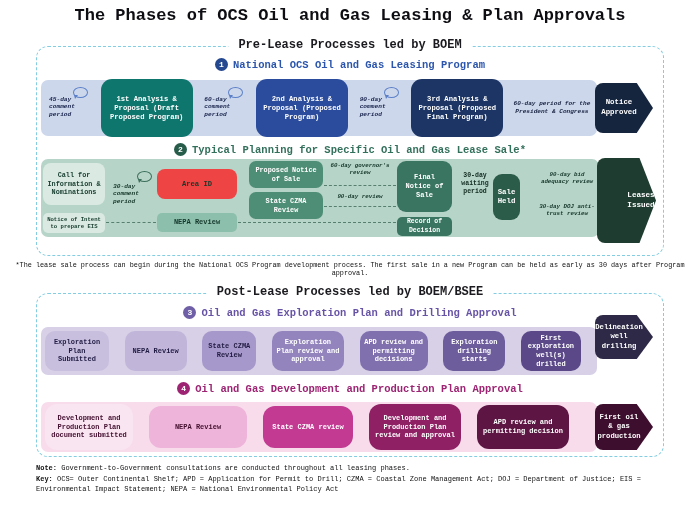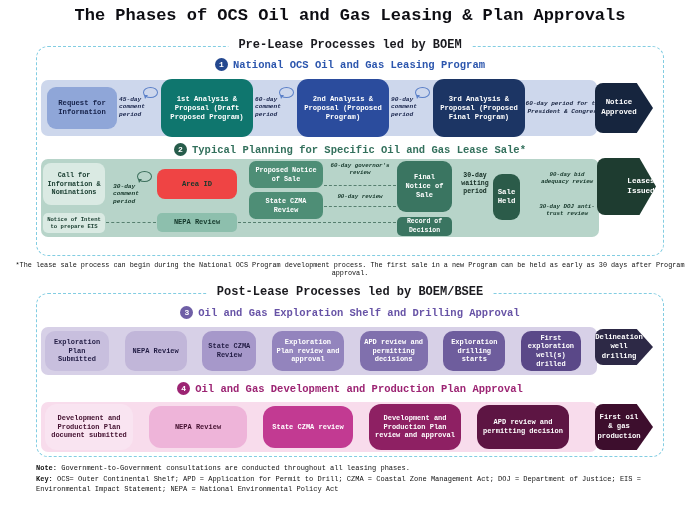--- a/index.html
+++ b/index.html
@@ -60,22 +60,22 @@
   .c-green .bubble{color:#3c6f5c;}
   .period60{width:78px;font-size:6.1px;font-style:italic;font-weight:600;color:#15213f;
         text-align:center;line-height:1.25;flex:0 0 auto;}
 
   
   .arrow{position:absolute;clip-path:polygon(0 0,72% 0,100% 50%,72% 100%,0 100%);
         border-radius:8px 0 0 8px;color:#fff;font-weight:bold;display:flex;
         align-items:center;justify-content:center;text-align:center;
         padding:0 15px 0 5px;box-sizing:border-box;line-height:1.3;}
   .arrow1{left:558px;top:36px;width:58px;height:50px;background:#16253e;font-size:7.4px;}
-  .arrow2{left:560px;top:111px;width:56px;height:57px;background:#1e3c30;font-size:7.6px;padding-left:44px;}
-  .arrow3{left:558px;top:35px;width:58px;height:36px;background:#2d2946;font-size:7.2px;}
+  .arrow2{left:560px;top:111px;width:56px;height:85px;background:#1e3c30;font-size:7.6px;padding-left:44px;}
+  .arrow3{left:558px;top:21px;width:58px;height:44px;background:#2d2946;font-size:7.2px;}
   .arrow4{left:558px;top:110px;width:58px;height:46px;background:#3d0e2d;font-size:7.2px;}
 
   
   .row2 .abs{position:absolute;}
   .bx-call{left:2px;top:4px;width:62px;height:42px;background:#daeae3;color:#1c4033;
         border-radius:8px;font-size:6.8px;}
   .bx-noi{left:2px;top:54px;width:62px;height:20px;background:#daeae3;color:#1c4033;
         border-radius:5px;font-size:5.6px;}
   .cm30{left:70px;top:12px;width:44px;height:44px;}
   .cm30 .comment-text{color:#143629;top:12px;}
@@ -140,21 +140,20 @@
 
   <section class="panel pre">
     <div class="legend">Pre-Lease Processes led by BOEM</div>
 
     <div class="sec-head s1">
       <span class="badge b1">1</span>
       <span class="sec-title t1">National OCS Oil and Gas Leasing Program</span>
     </div>
 
     <div class="band row1">
-      <div class="box bx-req">Request for Information</div>
       <div class="comment c-blue">
         <span class="bubble"></span>
         <span class="comment-text">45-day comment period</span>
       </div>
       <div class="box bx-a1">1st Analysis &amp; Proposal (Draft Proposed Program)</div>
       <div class="comment c-blue">
         <span class="bubble"></span>
         <span class="comment-text">60-day comment period</span>
       </div>
       <div class="box bx-a2">2nd Analysis &amp; Proposal (Proposed Program)</div>
@@ -199,21 +198,21 @@
     <div class="arrow arrow2">Leases Issued</div>
   </section>
 
   <div class="footnote">*The lease sale process can begin during the National OCS Program development process. The first sale in a new Program can be held as early as 30 days after Program approval.</div>
 
   <section class="panel post">
     <div class="legend">Post-Lease Processes led by BOEM/BSEE</div>
 
     <div class="sec-head s3">
       <span class="badge b3">3</span>
-      <span class="sec-title t3">Oil and Gas Exploration Shelf and Drilling Approval</span>
+      <span class="sec-title t3">Oil and Gas Exploration Plan and Drilling Approval</span>
     </div>
 
     <div class="band row3">
       <div class="box r3 r3b0">Exploration Plan Submitted</div>
       <div class="box r3 r3b1">NEPA Review</div>
       <div class="box r3 r3b2">State CZMA Review</div>
       <div class="box r3 r3b3">Exploration Plan review and approval</div>
       <div class="box r3 r3b4">APD review and permitting decisions</div>
       <div class="box r3 r3b5">Exploration drilling starts</div>
       <div class="box r3 r3b6">First exploration well(s) drilled</div>

